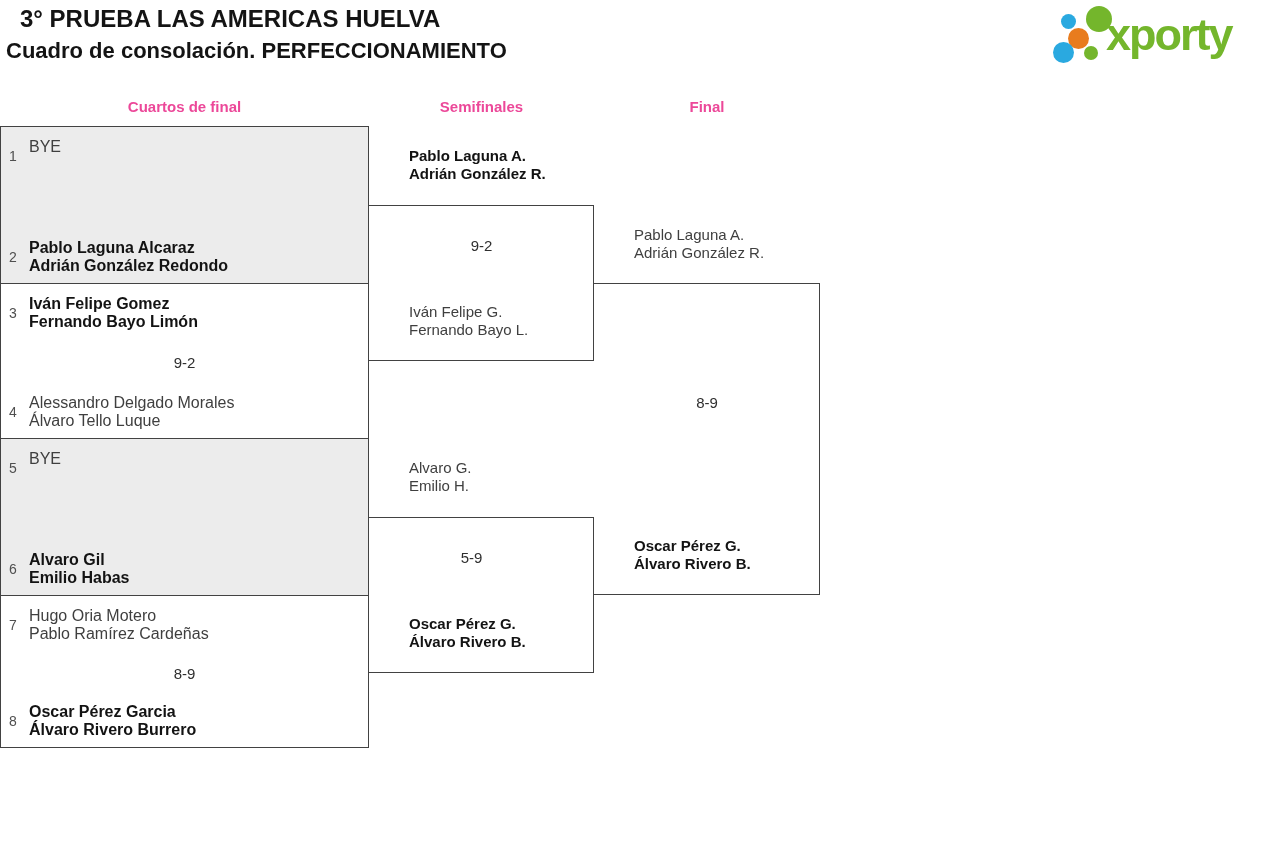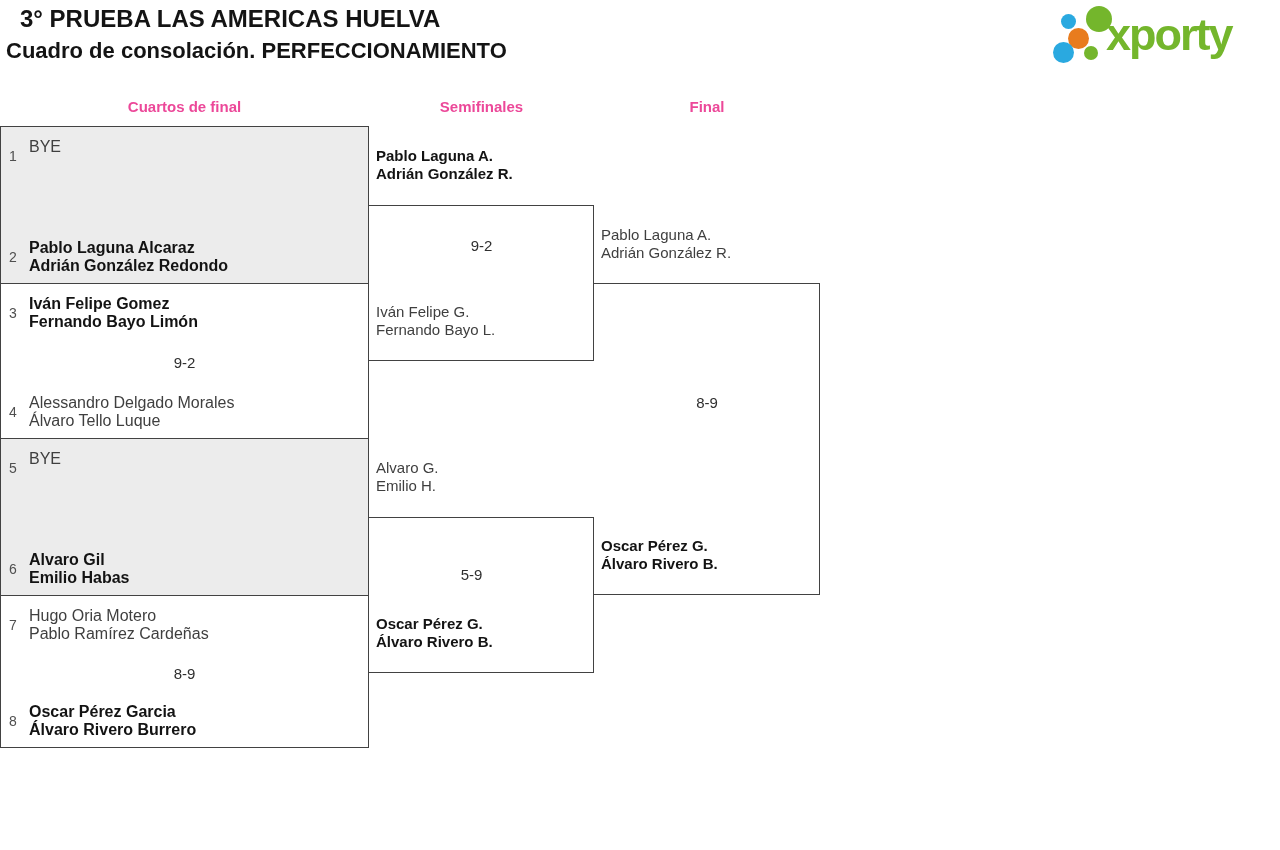--- a/index.html
+++ b/index.html
@@ -39,31 +39,31 @@
   .names { min-height:36px; display:flex; flex-direction:column; justify-content:flex-start;
            font-size:16px; line-height:18px; color:#3f3f3f; }
   .mid { flex:1; display:flex; align-items:center; justify-content:center; }
   .qscore { font-size:15px; color:#2f2f2f; }
   
   .obox { position:absolute; box-sizing:border-box; border:1px solid #424242; border-left:none; background:transparent; }
   .sf1  { left:369px; top:205px; width:225px; height:156px; }
   .sf2  { left:369px; top:517px; width:225px; height:156px; }
   .fbox { left:594px; top:283px; width:226px; height:312px; }
   
-  .slabel { position:absolute; width:215px; font-size:15px; line-height:18px; color:#3f3f3f; }
+  .slabel { position:absolute; width:215px; font-size:15px; line-height:18px; color:#3f3f3f;margin-left:33px; }
   .sf-col { left:376px; }
   .f-col  { left:601px; }
   .sf1-top { top:147px; } .sf1-bot { top:303px; }
   .sf2-top { top:459px; } .sf2-bot { top:615px; }
   .f-top   { top:226px; } .f-bot   { top:537px; }
   .winner { font-weight:bold; color:#131313; }
   
   .fscore { position:absolute; text-align:center; font-size:15px; color:#2f2f2f; }
   .sf1-score { left:369px; width:225px; top:237px; }
-  .sf2-score { left:369px; width:205px; top:566px; }
+  .sf2-score { left:369px; width:205px; top:549px; }
   .f-score   { left:594px; width:226px; top:394px; }
 </style>
 </head>
 <body>
 
 <div class="page">
 
   <div class="title1">3° PRUEBA LAS AMERICAS HUELVA</div>
   <div class="title2">Cuadro de consolación. PERFECCIONAMIENTO</div>
 

